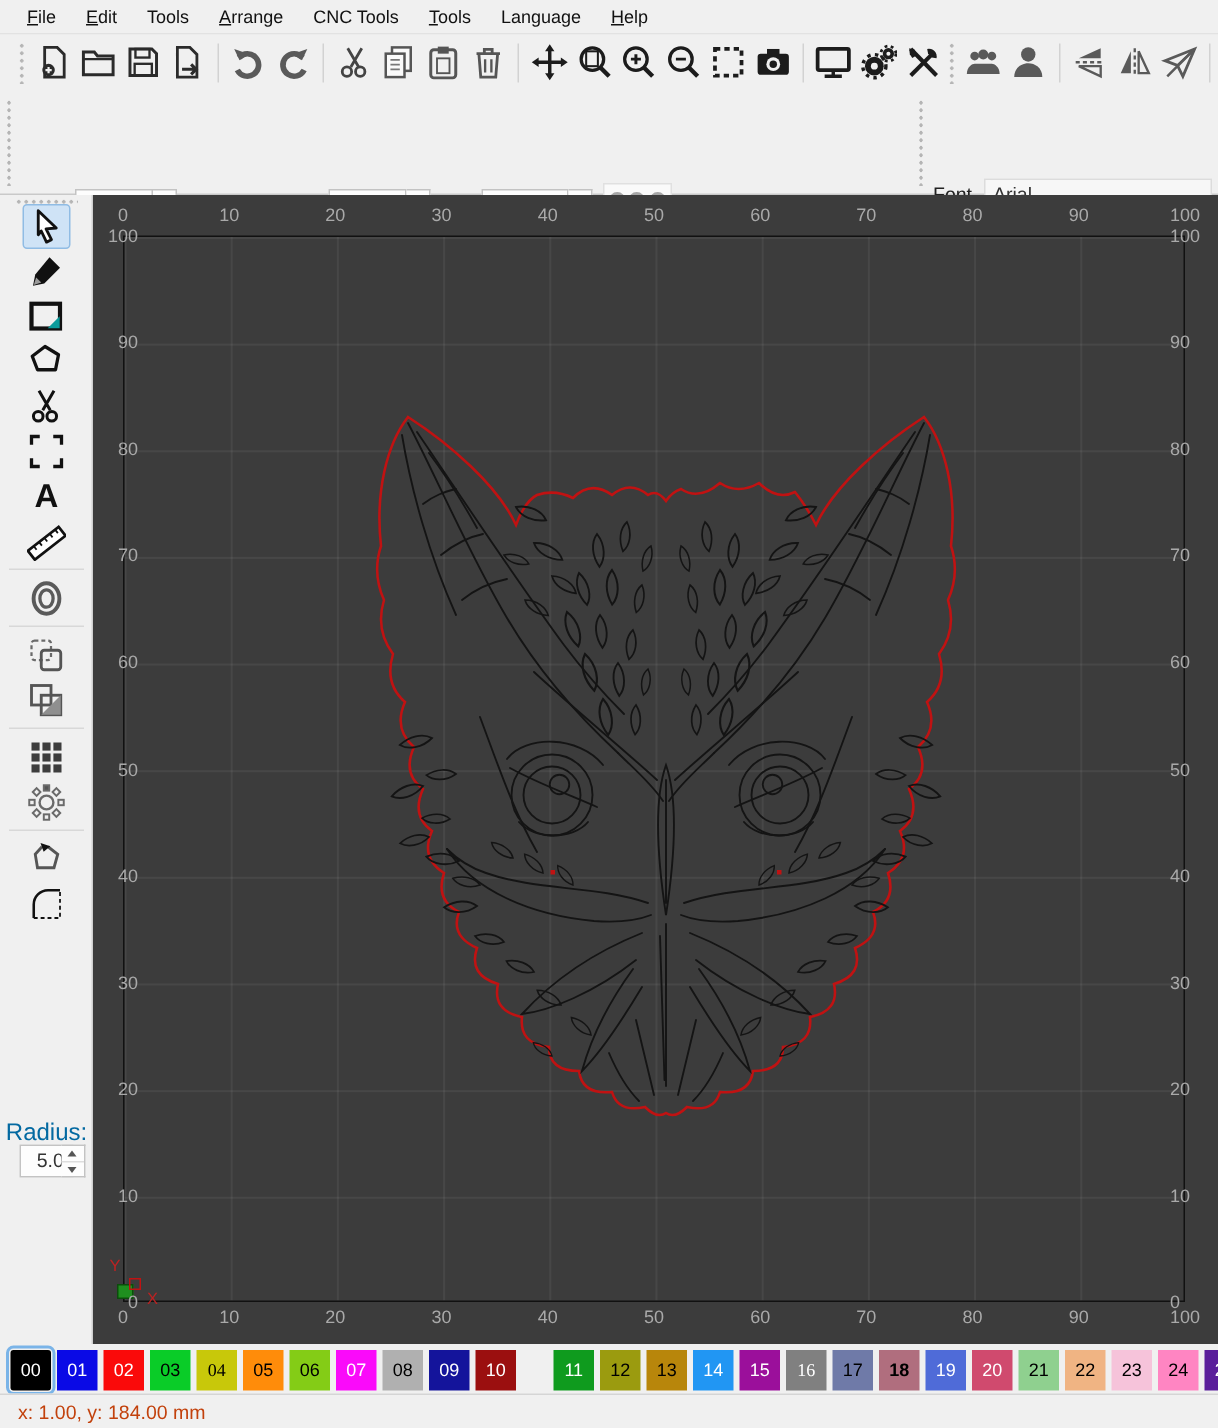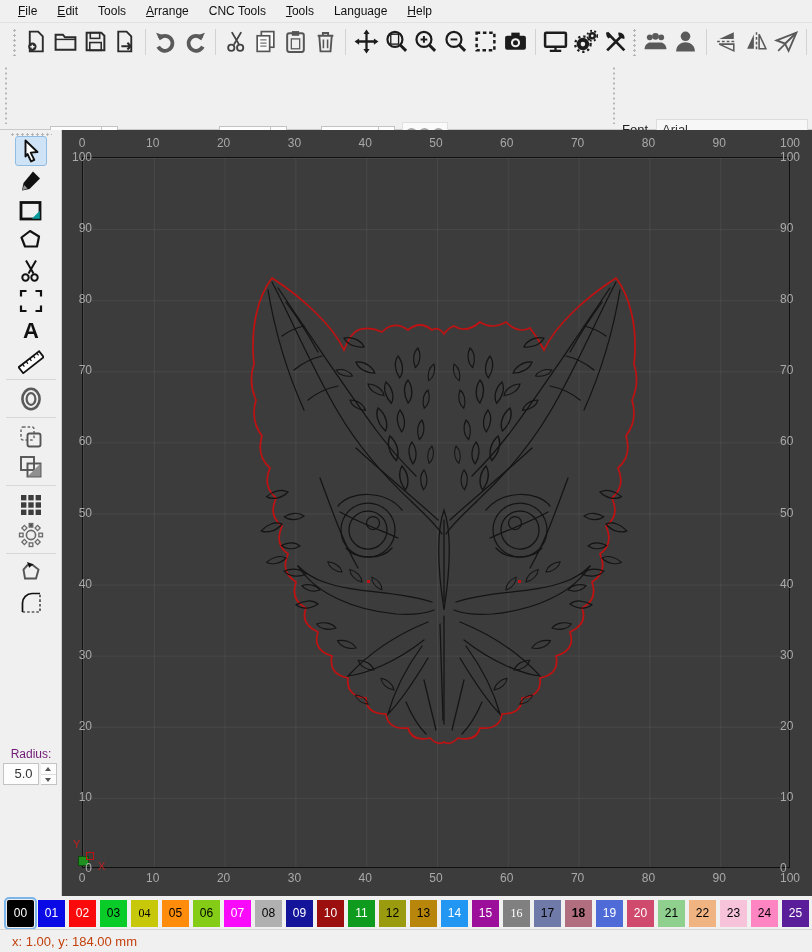--- a/index.html
+++ b/index.html
@@ -43,22 +43,22 @@
   .tgl { display:inline-block; width:22px; height:13px; border-radius:3px; background:#141414; border:1px solid #141414; position:relative; vertical-align:middle; }
   .tgl::after { content:""; position:absolute; right:1px; top:1px; width:9px; height:9px; background:#8f8f8f; }
   .tgl-label { font-size:13px; color:#222; margin-left:7px; vertical-align:middle; }
 
   
   #leftbar { position:absolute; left:0; top:130px; width:62px; height:766px; background:#f0f0f0; border-right:1px solid #cfcfcf; }
   .lt-btn { position:absolute; left:15px; width:32px; height:30px; display:flex; align-items:center; justify-content:center; }
   .lt-btn svg { width:26px; height:26px; }
   .lt-btn.selected { background:#cfe3f6; border:1px solid #90bce4; border-radius:3px; }
   .lt-sep { position:absolute; left:6px; width:50px; height:1px; background:#d8d8d8; }
-  #radius-label { position:absolute; left:0; top:617px; width:62px; text-align:center; font-size:12px; color:#701a75; }
-  #radius-field { left:3px; top:633px; width:36px; }
+  #radius-label { position:absolute; left:0; top:617px; width:62px; text-align:center; font-size:16px; color:#0369a1; }
+  #radius-field { left:13px; top:633px; width:36px; }
   #radius-spin { left:41px; top:633px; }
 
   
   #canvas { position:absolute; left:62px; top:130px; width:750px; height:766px; background:#3c3c3c; overflow:hidden; }
   #workarea { position:absolute; left:20px; top:27px; width:708px; height:711px; border:1px solid #111;
     background-image:
       linear-gradient(to right, rgba(255,255,255,0.055) 1px, transparent 1px),
       linear-gradient(to bottom, rgba(255,255,255,0.055) 1px, transparent 1px);
     background-size:70.8px 71.1px; }
   .tick { position:absolute; font-size:12px; color:#a9a9a9; }
@@ -634,21 +634,21 @@
       <div class="swatch" style="background: rgb(10, 10, 230); color: rgb(255, 255, 255);">01</div>
       <div class="swatch" style="background: rgb(250, 10, 10); color: rgb(255, 255, 255);">02</div>
       <div class="swatch" style="background: rgb(10, 204, 40); color: rgb(0, 0, 0);">03</div>
       <div class="swatch" style="background: rgb(200, 200, 10); color: rgb(0, 0, 0); font-family: Liberation Serif, serif;">04</div>
       <div class="swatch" style="background: rgb(255, 140, 10); color: rgb(0, 0, 0);">05</div>
       <div class="swatch" style="background: #84cc16; color: rgb(0, 0, 0);">06</div>
       <div class="swatch" style="background: rgb(250, 10, 250); color: rgb(255, 255, 255);">07</div>
       <div class="swatch" style="background: rgb(176, 176, 176); color: rgb(0, 0, 0);">08</div>
       <div class="swatch" style="background: rgb(20, 20, 155); color: rgb(255, 255, 255);">09</div>
       <div class="swatch" style="background: rgb(155, 15, 15); color: rgb(255, 255, 255);">10</div>
-      <div class="swatch" style="background: rgb(15, 155, 30); color: rgb(255, 255, 255);">11</div>
+      <div class="swatch" style="background: rgb(15, 155, 30); color: rgb(255, 255, 255); margin-left: 21px;">11</div>
       <div class="swatch" style="background: rgb(155, 155, 15); color: rgb(0, 0, 0);">12</div>
       <div class="swatch" style="background: rgb(184, 134, 11); color: rgb(0, 0, 0);">13</div>
       <div class="swatch" style="background: rgb(33, 150, 243); color: rgb(255, 255, 255);">14</div>
       <div class="swatch" style="background: rgb(155, 15, 155); color: rgb(255, 255, 255);">15</div>
       <div class="swatch" style="background: rgb(128, 128, 128); color: rgb(255, 255, 255); font-family: Liberation Serif, serif;">16</div>
       <div class="swatch" style="background: rgb(111, 122, 168); color: rgb(0, 0, 0);">17</div>
       <div class="swatch" style="background: rgb(176, 110, 126); color: #000000; font-weight: bold;">18</div>
       <div class="swatch" style="background: rgb(79, 107, 216); color: rgb(255, 255, 255);">19</div>
       <div class="swatch" style="background: rgb(208, 74, 110); color: rgb(255, 255, 255);">20</div>
       <div class="swatch" style="background: rgb(143, 208, 143); color: rgb(0, 0, 0);">21</div>

